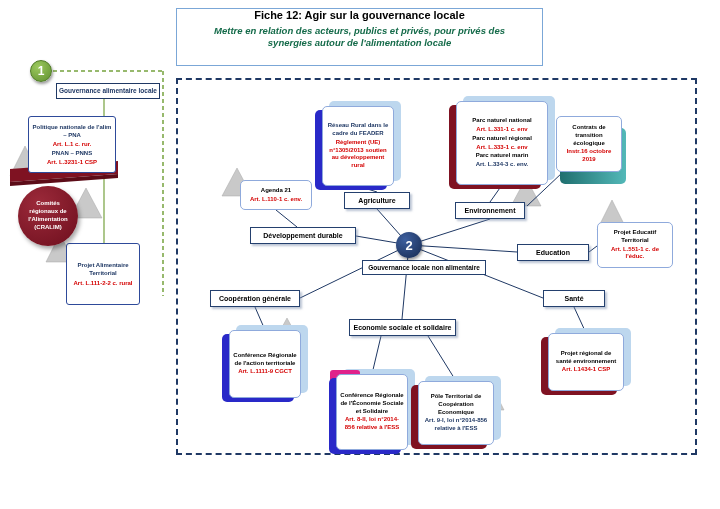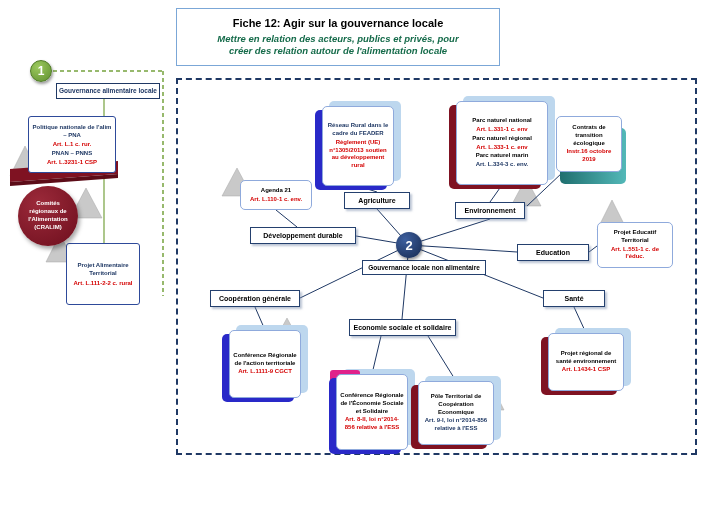--- a/index.html
+++ b/index.html
@@ -5,23 +5,23 @@
   * { margin:0; padding:0; box-sizing:border-box; }
   html,body { width:720px; height:509px; }
   body { font-family:"Liberation Sans", sans-serif; background:#ffffff; }
   .stage { position:relative; width:720px; height:509px; background:#fff; overflow:hidden; }
 
   .svg-layer { position:absolute; left:0; top:0; width:720px; height:509px; z-index:1; }
 
   .dashed-frame { position:absolute; left:176px; top:78px; width:521px; height:377px;
     border:2px dashed #1f3864; z-index:1; }
 
-  .header-box { position:absolute; left:176px; top:8px; width:324px; height:58px;
+  .header-box { position:absolute; left:176px; top:8px; width:367px; height:58px;
     border:1.5px solid #7ba7d7; background:#fff; z-index:2;
-    display:flex; flex-direction:column; align-items:center; justify-content:center;
+    display:flex; flex-direction:column; align-items:center; 
     gap:4px; padding:0 28px; text-align:center; }
   .header-title { font-size:11px; font-weight:700; color:#000; }
   .header-subtitle { font-size:9.5px; font-weight:700; font-style:italic; color:#156b4a; line-height:1.3; }
 
   .badge { position:absolute; border-radius:50%; color:#fff; font-weight:700;
     display:flex; align-items:center; justify-content:center; z-index:4; }
   .badge-1 { left:30px; top:60px; width:22px; height:22px; font-size:12px;
     background:radial-gradient(circle at 35% 30%, #9cc95e, #5f8f2f);
     border:1px solid #4e7a26; box-shadow:1px 2px 3px rgba(0,0,0,.4); }
   .badge-2 { left:396px; top:232px; width:26px; height:26px; font-size:13px;
@@ -117,21 +117,21 @@
       <line x1="255" y1="307" x2="265" y2="330"></line>
       <line x1="381" y1="336" x2="372" y2="374"></line>
       <line x1="428" y1="336" x2="456" y2="381"></line>
     </g>
   </svg>
 
   <div class="dashed-frame"></div>
 
   <div class="header-box">
     <div class="header-title">Fiche 12: Agir sur la gouvernance locale</div>
-    <div class="header-subtitle">Mettre en relation des acteurs, publics et privés, pour créer des relation autour de l'alimentation locale</div>
+    <div class="header-subtitle">Mettre en relation des acteurs, publics et privés, pour privés des synergies autour de l'alimentation locale</div>
   </div>
 
   <div class="badge badge-1">1</div>
   <div class="badge badge-2">2</div>
 
   <div class="lbox gal-box">
     <span>Gouvernance alimentaire locale</span>
   </div>
 
   <div class="lbox" style="left:28px; top:116px; width:88px; height:57px;">

